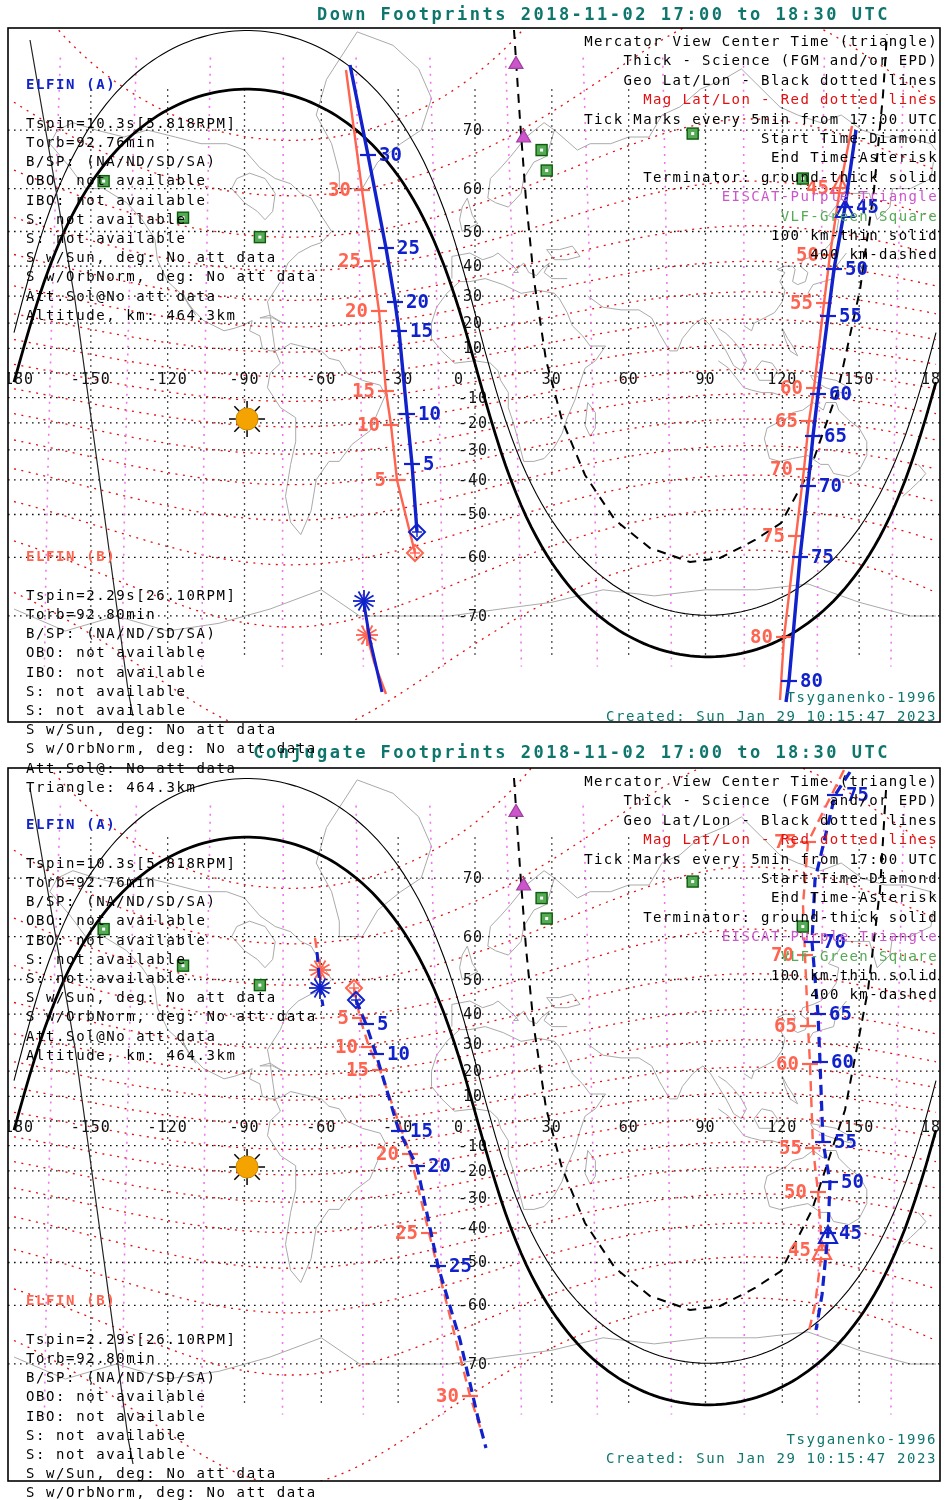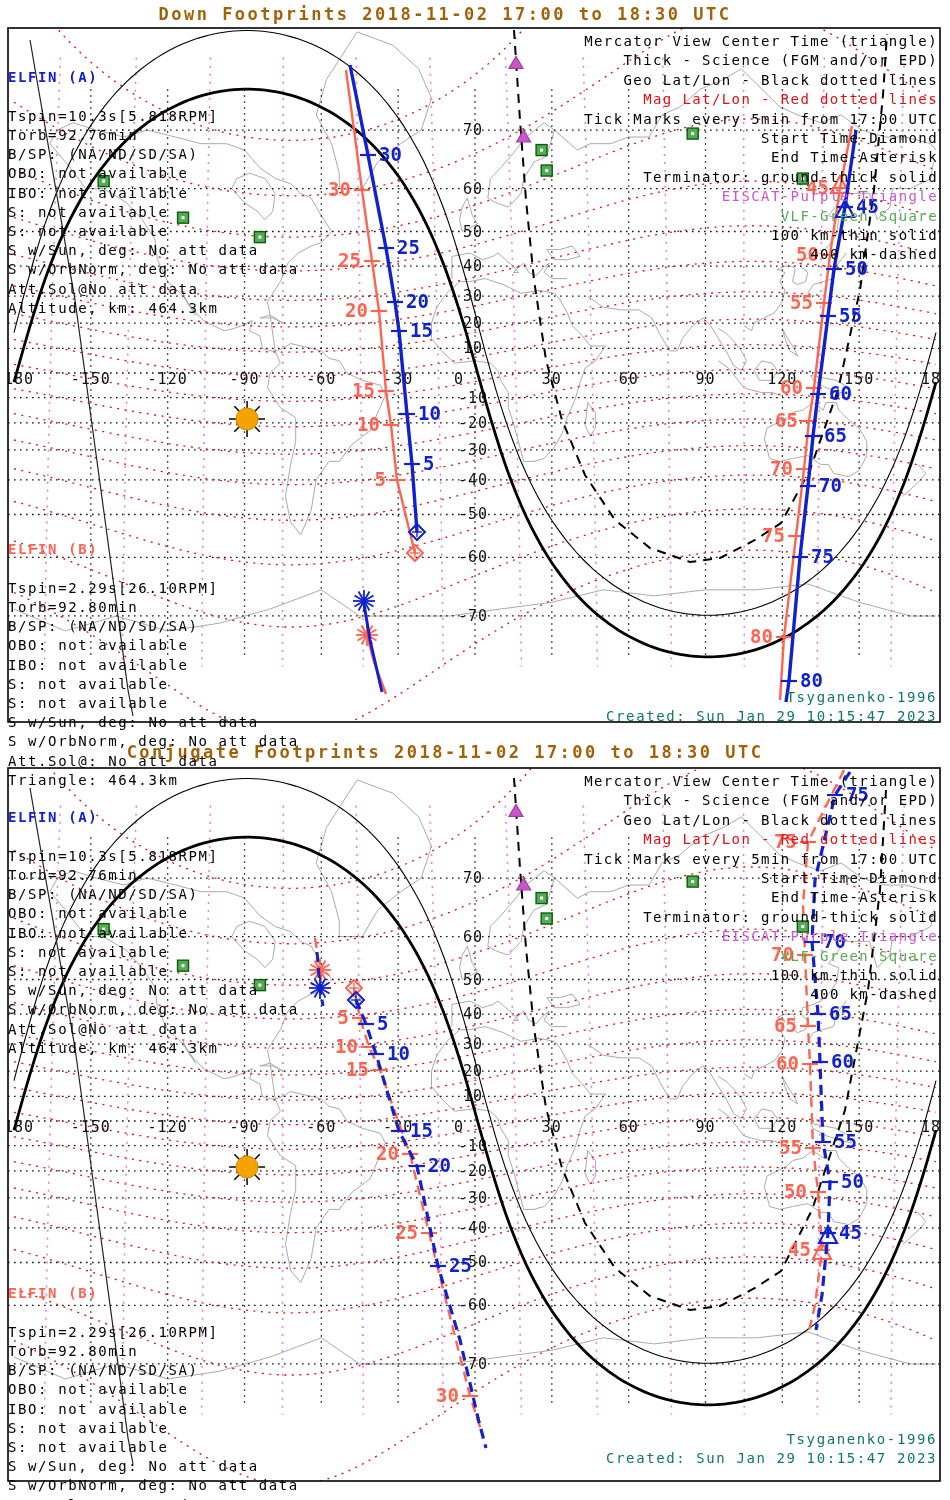--- a/index.html
+++ b/index.html
@@ -1,22 +1,22 @@
 <!DOCTYPE html>
 <html><head>
 <meta charset="utf-8">
 <style>
   html,body{margin:0;padding:0;background:#fff;}
   body{width:950px;height:1500px;position:relative;font-family:"DejaVu Sans Mono",monospace;}
-  .panel-title{position:absolute;left:0;width:890px;text-align:center;font-size:17px;
-    letter-spacing:2.5px;color:#a16207;font-weight:bold;}
+  .panel-title{position:absolute;left:0;width:890px;text-align:right;font-size:17px;
+    letter-spacing:2.5px;color:#0f766e;font-weight:bold;}
   #title-down{top:4px;}
   #title-conj{top:742px;}
-  .info-block{position:absolute;left:8px;font-size:14px;letter-spacing:1.6px;
-    line-height:19.2px;white-space:pre;color:#000;}
+  .info-block{position:absolute;left:26px;font-size:14px;letter-spacing:1.6px;
+    line-height:19.2px;white-space:pre;color:#000;margin-top:7px;}
   .info-header{font-weight:bold;}
   .legend-block{position:absolute;right:12px;text-align:right;font-size:14px;
     letter-spacing:1.4px;line-height:19.4px;white-space:pre;color:#000;margin-left:37px;}
   .credits-block{position:absolute;right:13px;text-align:right;font-size:14px;
     letter-spacing:1.6px;line-height:19px;color:#0f766e;}
   svg{position:absolute;top:0;left:0;}
 </style>
 </head>
 <body>
 

